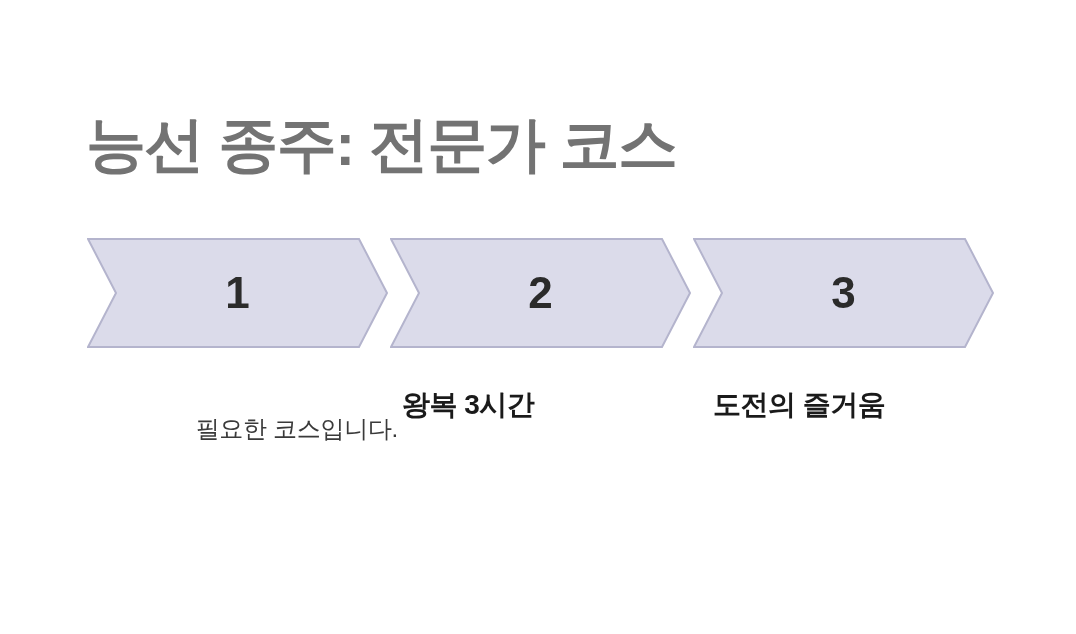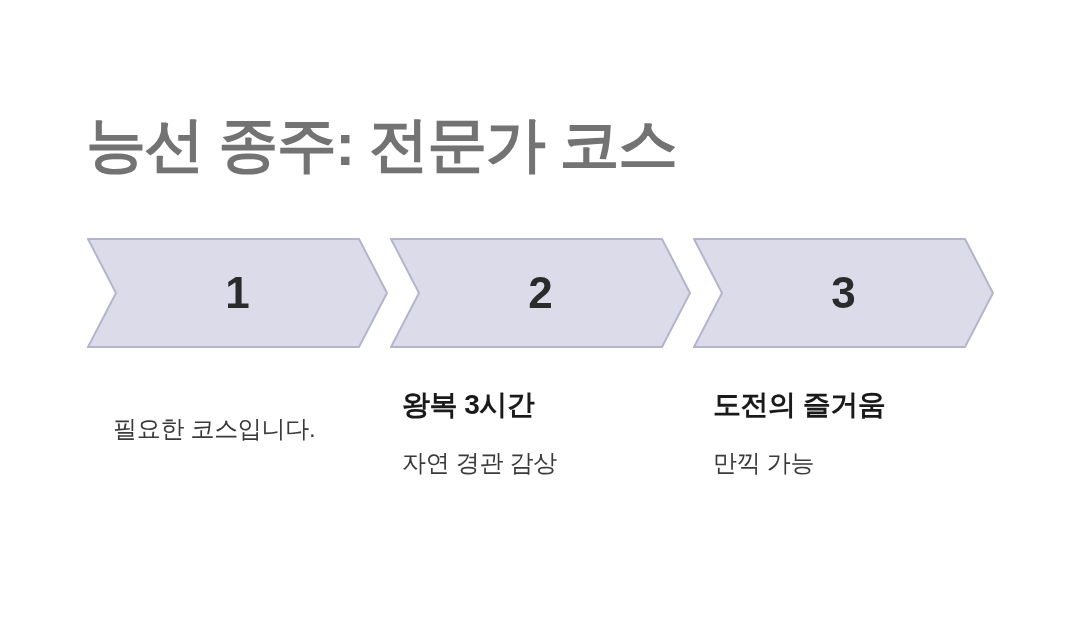--- a/index.html
+++ b/index.html
@@ -74,20 +74,21 @@
     white-space: nowrap;
   }
   .step-description {
     margin-top: 25px;
     font-size: 24px;
     font-weight: 400;
     letter-spacing: -0.3px;
     color: #3a3a3a;
     line-height: 1.3;
     white-space: nowrap;
+    text-align: right;
   }
 </style>
 </head>
 <body>
 
 <div class="slide-title">능선 종주: 전문가 코스</div>
 
 <div class="chevron-row">
 
   <div class="chevron chevron-1">
@@ -112,19 +113,17 @@
   </div>
 
 </div>
 
 <div class="step-col step-col-1">
   <div class="step-description">필요한 코스입니다.</div>
 </div>
 
 <div class="step-col step-col-2">
   <div class="step-heading">왕복 3시간</div>
-  <div class="step-description">자연 경관 감상</div>
 </div>
 
 <div class="step-col step-col-3">
   <div class="step-heading">도전의 즐거움</div>
-  <div class="step-description">만끽 가능</div>
 </div>
 
 </body></html>

